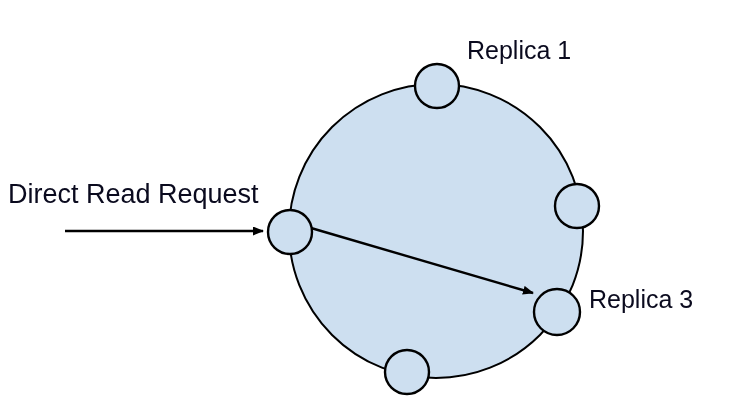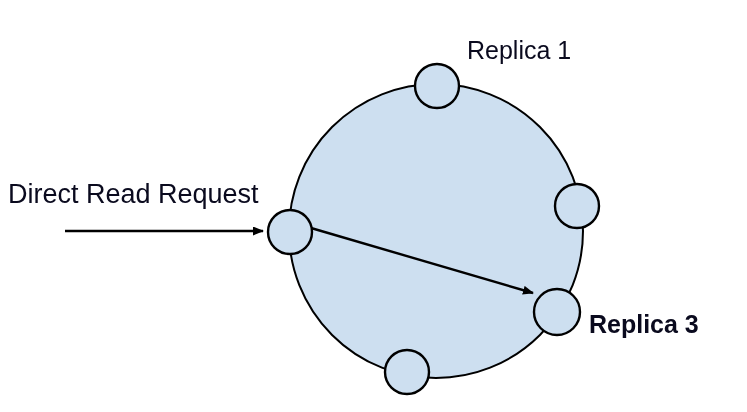--- a/index.html
+++ b/index.html
@@ -52,23 +52,22 @@
     font-size: 25px;
     margin-left: 19px;
   }
   .label-replica-2 {
     left: 602px;
     top: 182px;
     font-size: 25px;
   }
   .label-replica-3 {
     left: 589px;
-    top: 312px;
+    top: 287px;
     font-size: 25px;
-    font-weight: bold;
   }
 </style>
 </head>
 <body>
 
 <div id="diagram-root">
 
   <svg id="diagram-svg" viewBox="0 0 747 412" xmlns="http://www.w3.org/2000/svg">
 
     <defs>

